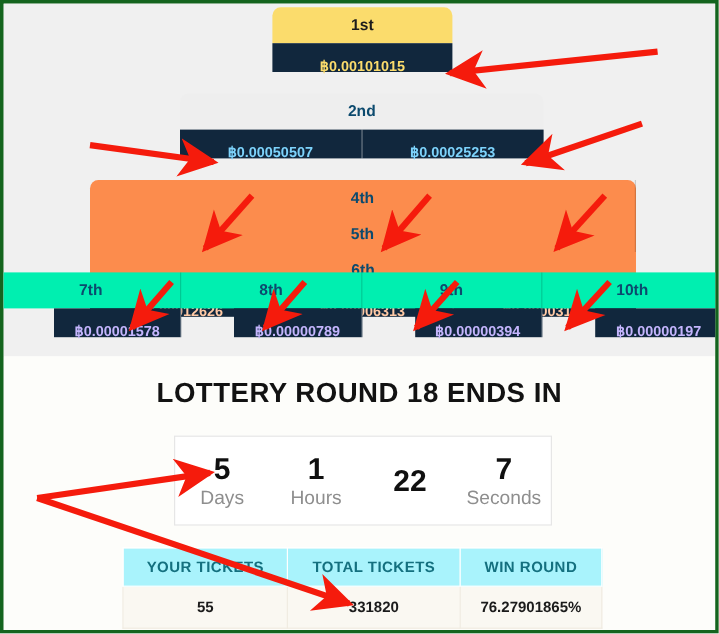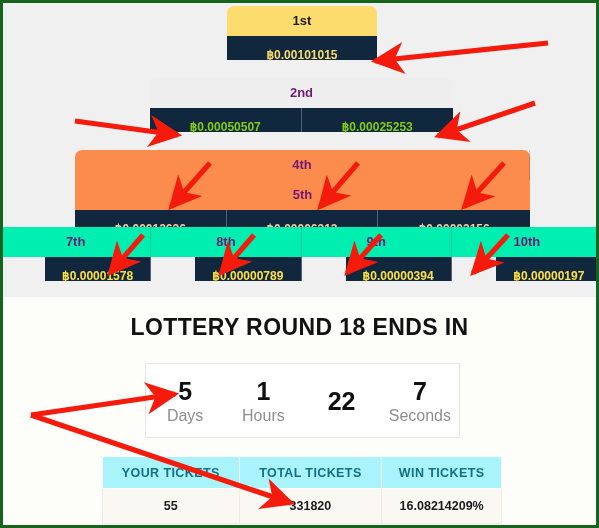--- a/index.html
+++ b/index.html
@@ -26,21 +26,21 @@
     position: absolute;
     display: flex;
     flex-direction: column;
   }
   .tier .row { display: flex; width: 100%; }
   .cell { flex: 1 1 0; position: relative; }
   .hd {
     text-align: center;
     font-size: 13px;
     font-weight: bold;
-    color: #701a75;
+    color: #0c4a6e;
     line-height: 30px;
     height: 30px;
     border-right: 1px solid rgba(0,0,0,.16);
   }
   .cell:last-child .hd { border-right: none; }
   .vl {
     text-align: center;
     font-size: 12px;
     font-weight: bold;
     line-height: 39px;
@@ -53,31 +53,31 @@
 
   
   #tier1 { left: 224px; top: 3px; width: 150px; }
   #tier1 .hdrow { background: #fbdc6c; border-radius: 7px 7px 0 0; }
   #tier1 .hd { color: #1b1b1b; }
   #tier1 .vl { color: #fbdc6c; }
 
   
   #tier2 { left: 147px; top: 75px; width: 303px; }
   #tier2 .hdrow { background: #eeeeee; border-radius: 7px 7px 0 0; }
-  #tier2 .vl { color: #84cc16; }
+  #tier2 .vl { color: #7dd3fc; }
 
   
   #tier3 { left: 72px; top: 147px; width: 455px; }
   #tier3 .hdrow { background: #fc8c4d; border-radius: 7px 7px 0 0; flex-direction: column; }
   #tier3 .vl { color: #ffc9a5; }
 
   
   #tier4 { left: -2px; top: 224px; width: 601px; }
   #tier4 .hdrow { background: #00efb0; }
-  #tier4 .vl { color: #fde047; margin-left: 44px; }
+  #tier4 .vl { color: #c4b5fd; margin-left: 44px; }
 
   
   #lower {
     position: absolute;
     left: 0; top: 294px; right: 0; bottom: 0;
     background: #fdfdfa;
   }
   #round-title {
     position: absolute;
     left: 0; right: 0; top: 17px;
@@ -178,20 +178,23 @@
     </div>
 
     <div class="tier" id="tier3">
       <div class="row hdrow">
         <div class="cell">
           <div class="hd">4th</div>
         </div>
         <div class="cell">
           <div class="hd">5th</div>
         </div>
+        <div class="cell">
+          <div class="hd">6th</div>
+        </div>
       </div>
       <div class="row">
         <div class="cell">
           <div class="vl">฿0.00012626</div>
         </div>
         <div class="cell">
           <div class="vl">฿0.00006313</div>
         </div>
         <div class="cell">
           <div class="vl">฿0.00003156</div>
@@ -252,28 +255,28 @@
         <div class="cd-num">7</div>
         <div class="cd-lbl">Seconds</div>
       </div>
     </div>
 
     <table id="tickets-table">
       <thead>
         <tr>
           <th>YOUR TICKETS</th>
           <th>TOTAL TICKETS</th>
-          <th>WIN TICKETS</th>
+          <th>WIN ROUND</th>
         </tr>
       </thead>
       <tbody>
         <tr>
           <td>55</td>
           <td>331820</td>
-          <td>16.08214209%</td>
+          <td>76.27901865%</td>
         </tr>
       </tbody>
     </table>
 
   </div>
 
   <svg id="arrows" viewBox="0 0 599 528" xmlns="http://www.w3.org/2000/svg">
     <defs>
       <marker id="ah" markerWidth="7" markerHeight="7" refX="5.6" refY="3.5" orient="auto" markerUnits="strokeWidth">
         <path d="M0,0.4 L6.4,3.5 L0,6.6 L1.8,3.5 Z" fill="#f51b0c"></path>

